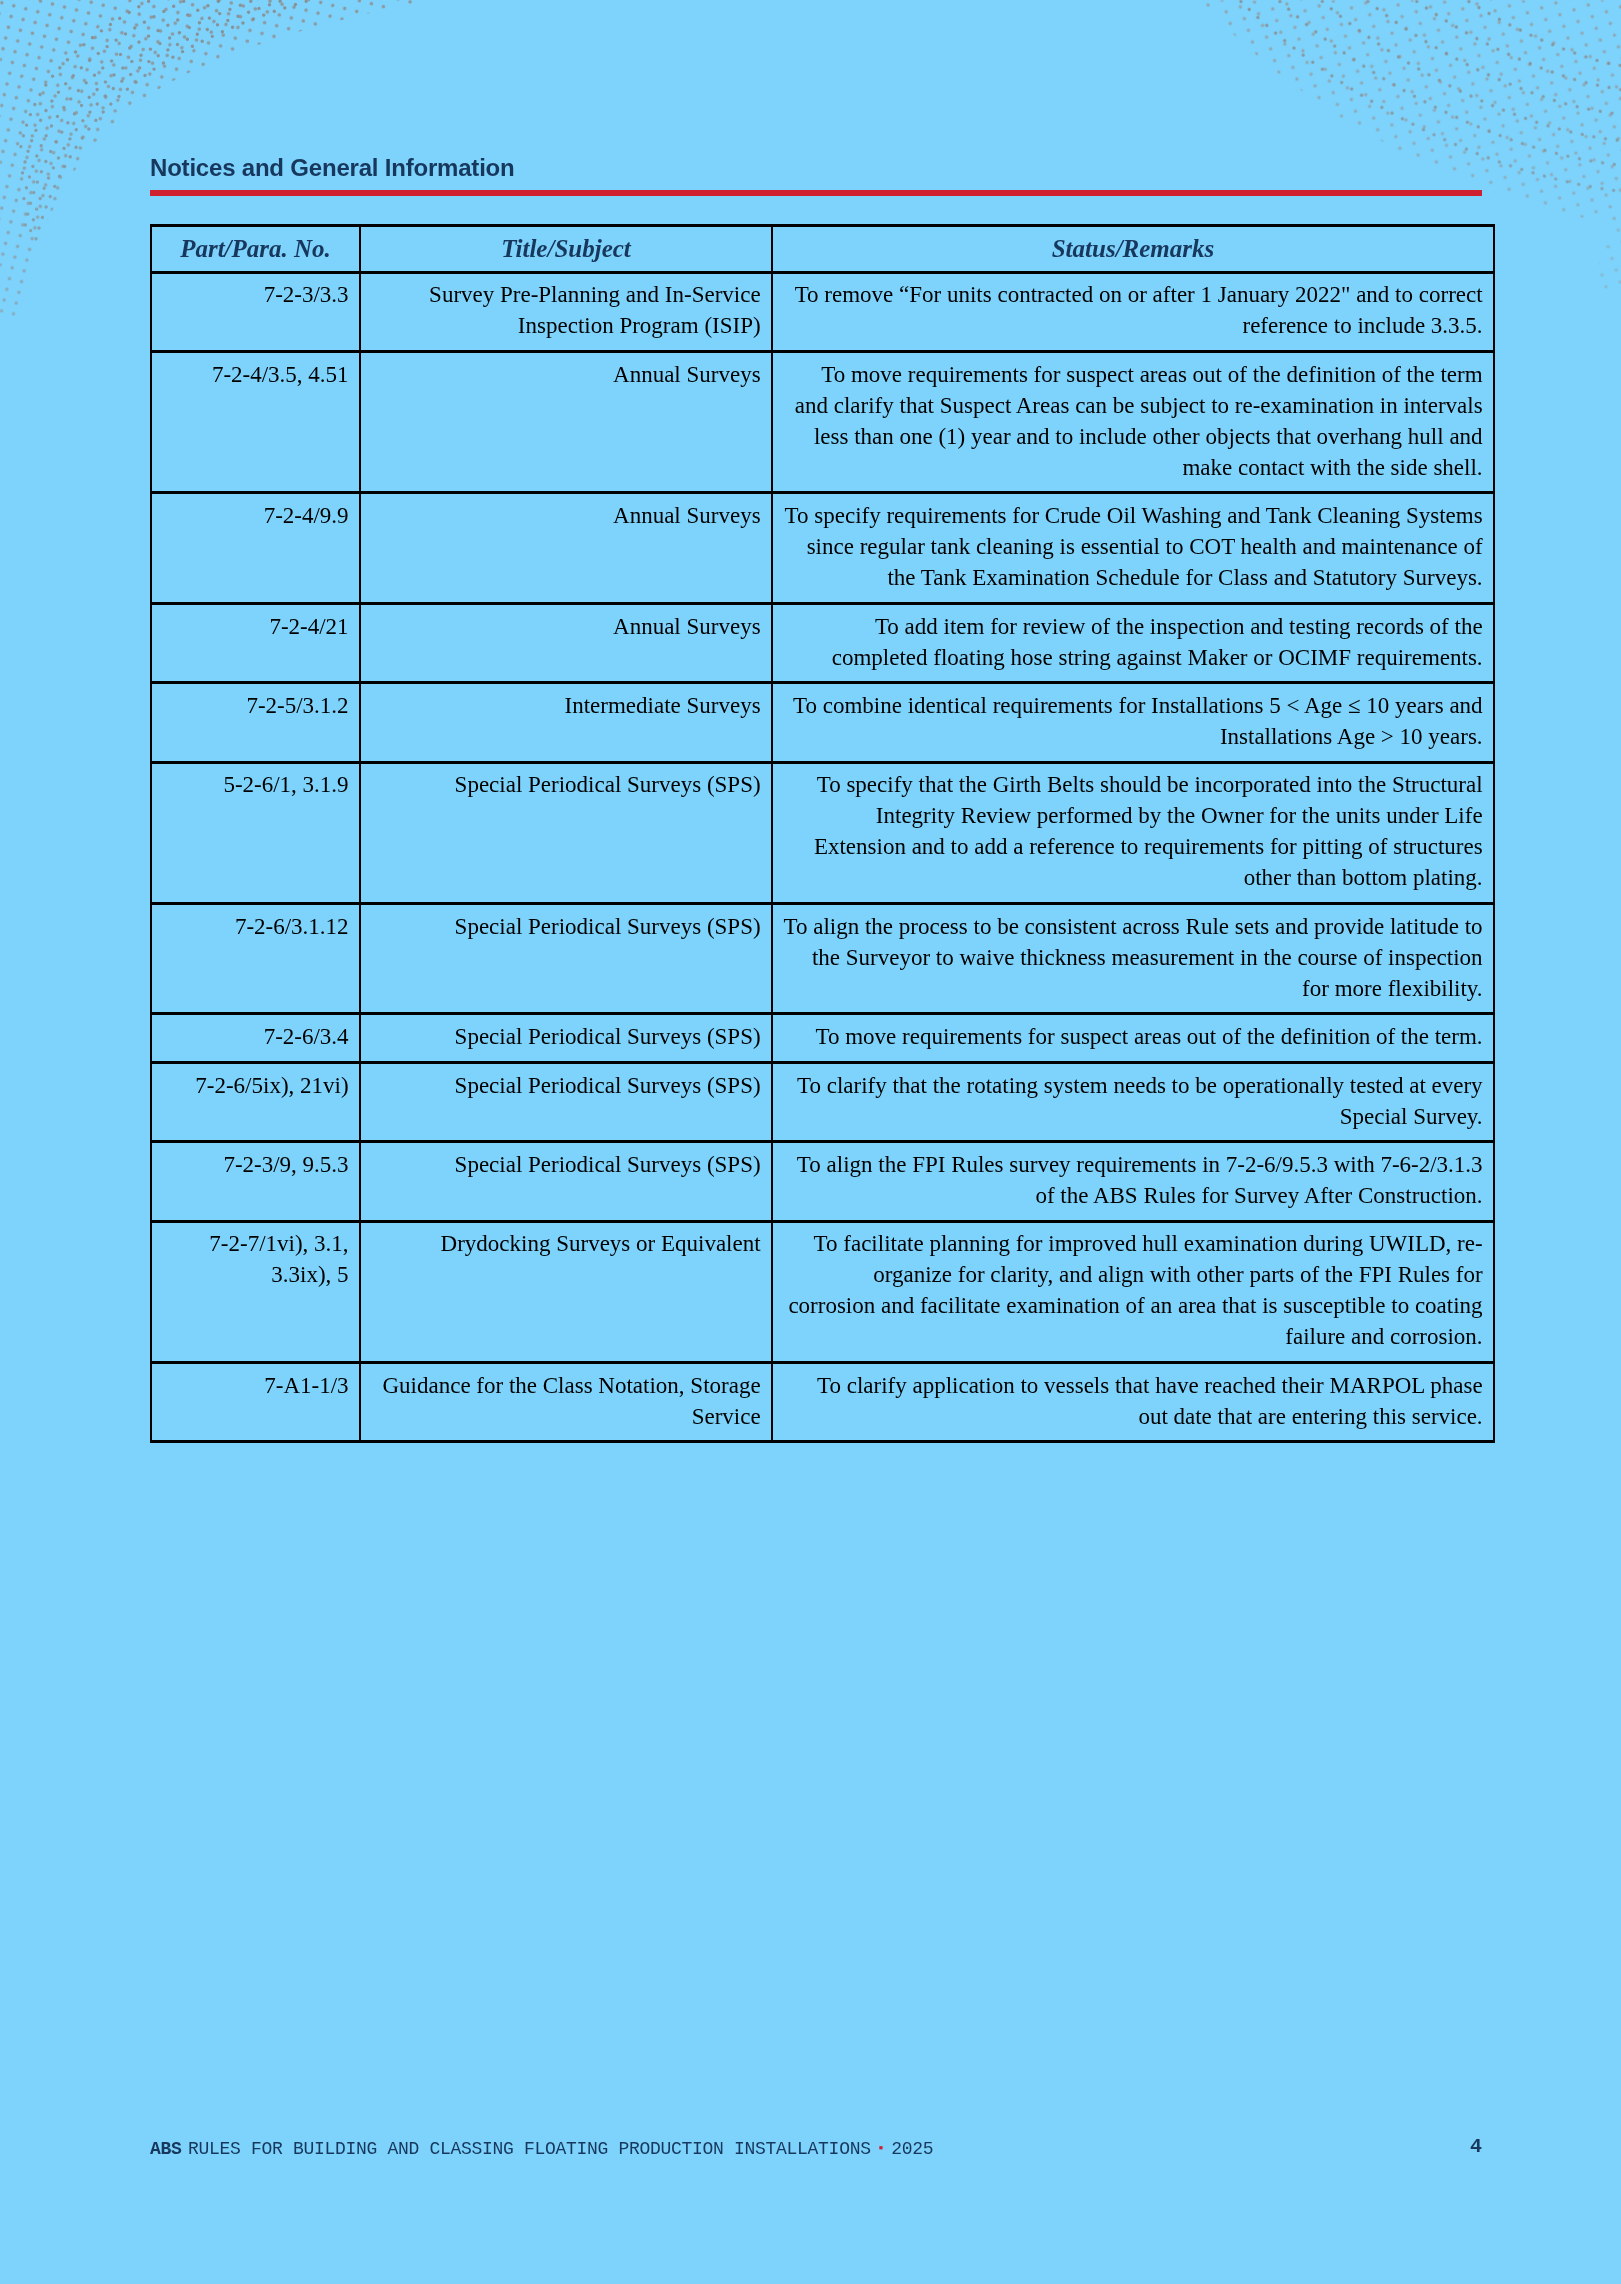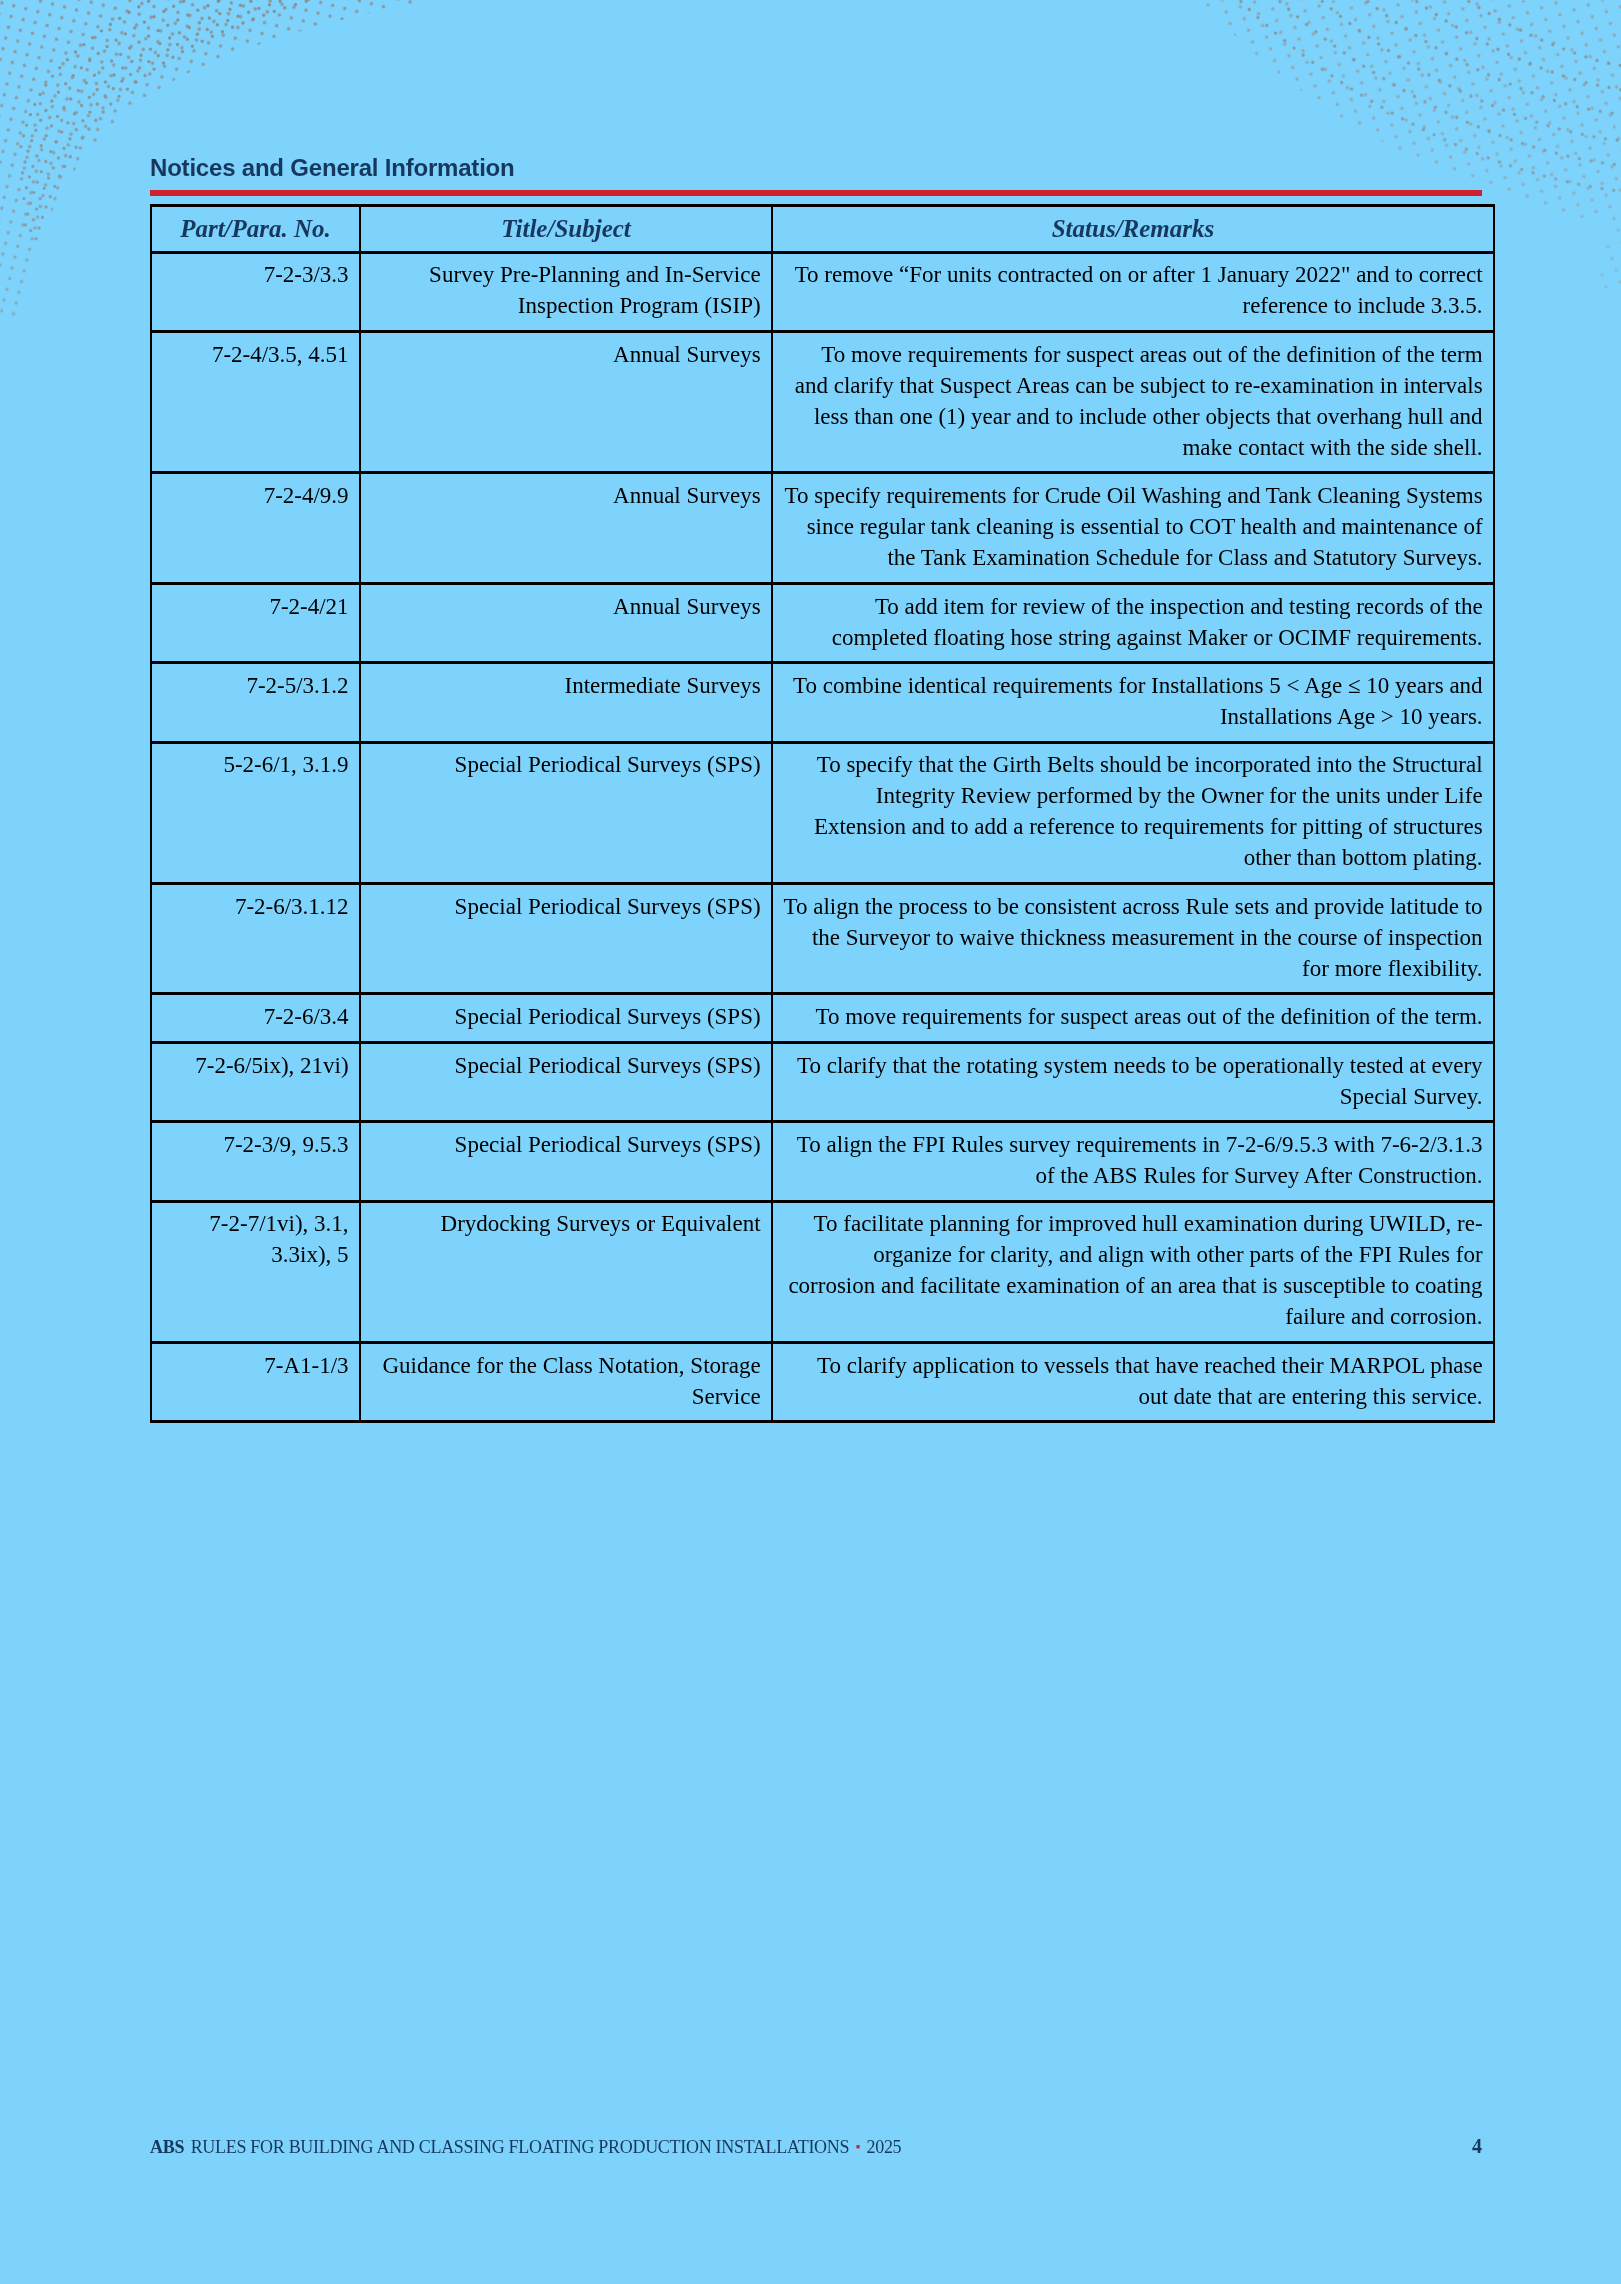--- a/index.html
+++ b/index.html
@@ -32,21 +32,21 @@
   .title-rule {
     position: absolute;
     left: 150px;
     top: 190px;
     width: 1332px;
     height: 5.9px;
     background: #CE202E;
   }
 
   
-  .rules-table-wrap { position: absolute; left: 150px; top: 204px; width: 1342px; }
+  .rules-table-wrap { position: absolute; left: 150px; top: 224px; width: 1342px; }
   table.rules {
     width: 100%;
     border-collapse: collapse;
     table-layout: fixed;
   }
   table.rules col.c1 { width: 209px; }
   table.rules col.c2 { width: 412px; }
   table.rules col.c3 { width: 722px; }
   table.rules th, table.rules td {
     border-top: 3.3px solid #000;
@@ -75,22 +75,22 @@
   }
 
   
   .footer {
     position: absolute;
     left: 150px;
     right: 140px;
     top: 2136px;
     display: flex;
     justify-content: space-between;
-    align-items: center;
-    font-family: Liberation Serif, serif;
+    align-items: flex-end;
+    font-family: Liberation Mono, monospace;
     color: #17375D;
     gap: 48px;
   }
   .footer-left {
     font-size: 18px;
     letter-spacing: -0.3px;
     white-space: nowrap;
   }
   .footer-brand { font-weight: bold; margin-right: 6.5px; }
   .footer-sep {

